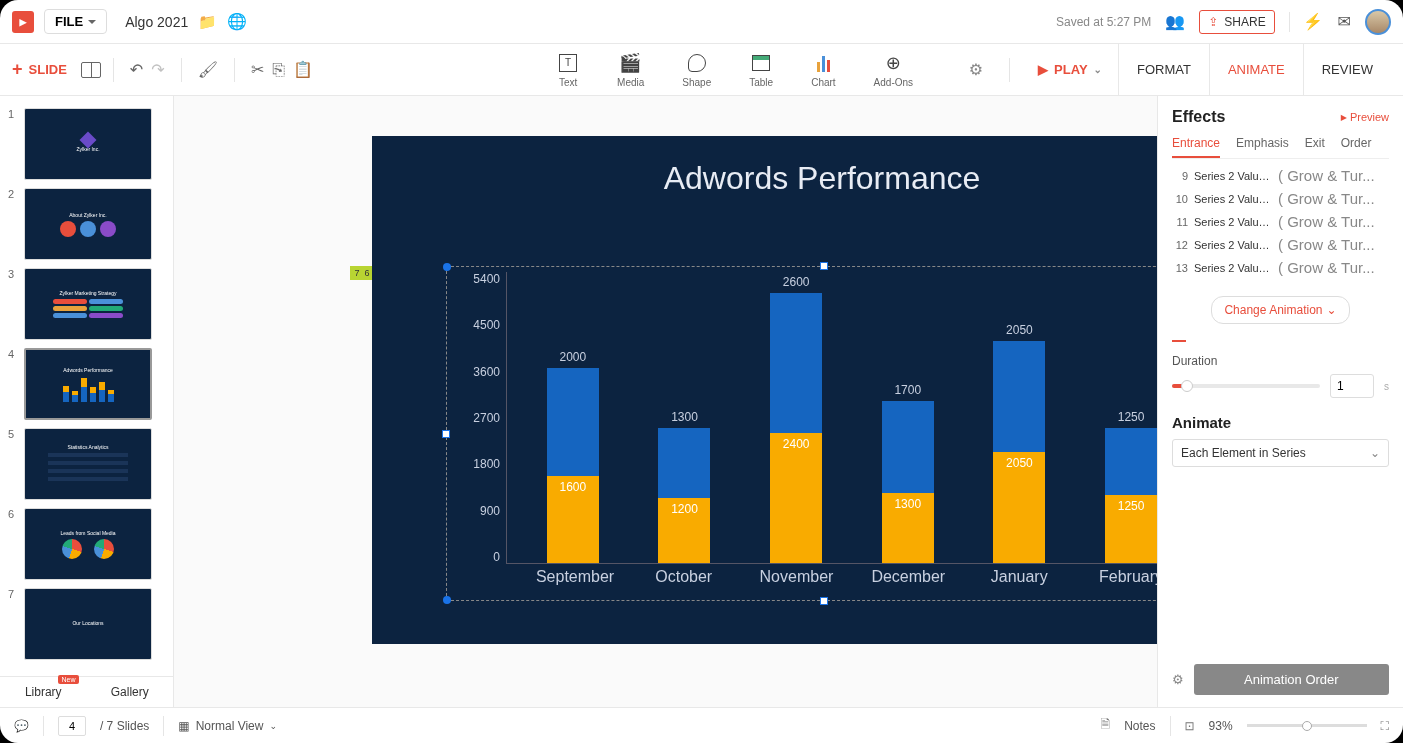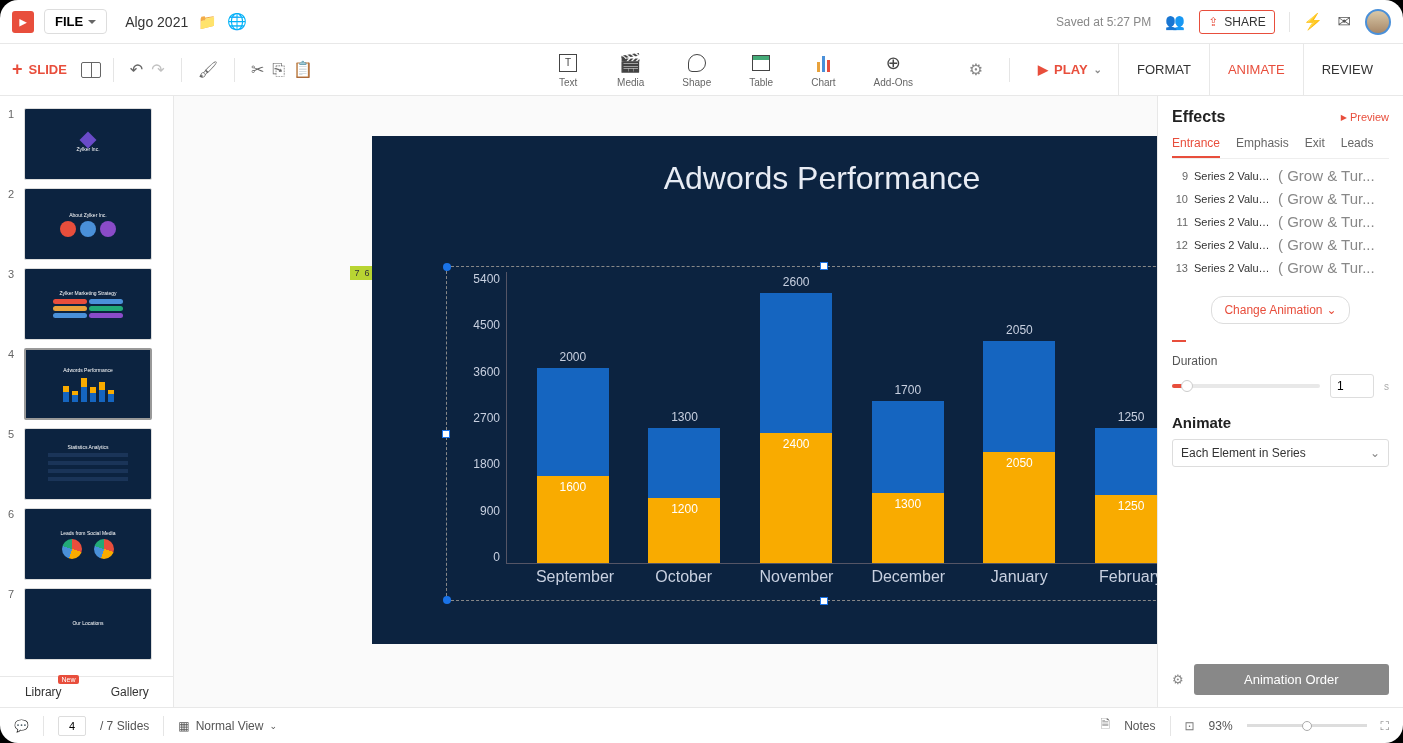--- a/index.html
+++ b/index.html
@@ -73,21 +73,21 @@
 .anim-tags { position:absolute; left:-18px; top:130px; display:flex; }
 .atag { width:14px; height:14px; background:#b8d432; color:#333; font-size:9px; display:flex;align-items:center;justify-content:center; margin-left:-4px; }
 
 
 .chart { position:absolute; left:90px; top:136px; width:735px; height:308px; }
 .y-axis { position:absolute; left:0; top:0; height:292px; display:flex; flex-direction:column; justify-content:space-between; }
 .y-tick { font-size:12px; color:#c8d0e0; text-align:right; width:38px; }
 .chart-plot { position:absolute; left:44px; top:0; right:0; height:292px; border-left:1px solid #556; border-bottom:1px solid #556; display:flex; align-items:flex-end; justify-content:space-around; padding:0 10px; }
 .bar-group { width:72px; display:flex; flex-direction:column; align-items:center; position:relative; }
 .bar-top-label { position:absolute; top:-18px; font-size:12px; color:#c8d0e0; }
-.bar-seg { width:72px; position:relative; }
+.bar-seg { width:52px; position:relative; }
 .bar-seg.blue { background:#1565c0; }
 .bar-seg.yellow { background:#f9ab00; }
 .bar-seg-label { position:absolute; bottom:4px; width:100%; text-align:center; font-size:12px; color:#fff; }
 .x-labels { position:absolute; left:44px; right:0; top:296px; display:flex; justify-content:space-around; padding:0 10px;}
 .x-label { width:72px; text-align:center; font-size:16px; color:#c8d0e0; }
 
 
 .right-panel { width:246px; border-left:1px solid #e8e8e8; display:flex; flex-direction:column; padding:12px 14px; font-size:13px; }
 .rp-header { display:flex; justify-content:space-between; align-items:center; margin-bottom:10px; }
 .rp-title { font-size:16px; font-weight:600; color:#222; }
@@ -416,21 +416,21 @@
 
     <div class="right-panel">
       <div class="rp-header">
         <span class="rp-title">Effects</span>
         <span class="preview-link">Preview</span>
       </div>
       <div class="effect-tabs">
         <span class="effect-tab active">Entrance</span>
         <span class="effect-tab">Emphasis</span>
         <span class="effect-tab">Exit</span>
-        <span class="effect-tab">Leads</span>
+        <span class="effect-tab">Order</span>
       </div>
       <div class="anim-list" id="anim-list">
           <div class="anim-item">
             <span class="anim-idx">9</span>
             <span class="anim-name">Series 2 Value...</span>
             <span class="anim-effect">( Grow &amp; Tur...</span>
           </div>
           <div class="anim-item">
             <span class="anim-idx">10</span>
             <span class="anim-name">Series 2 Value...</span>

